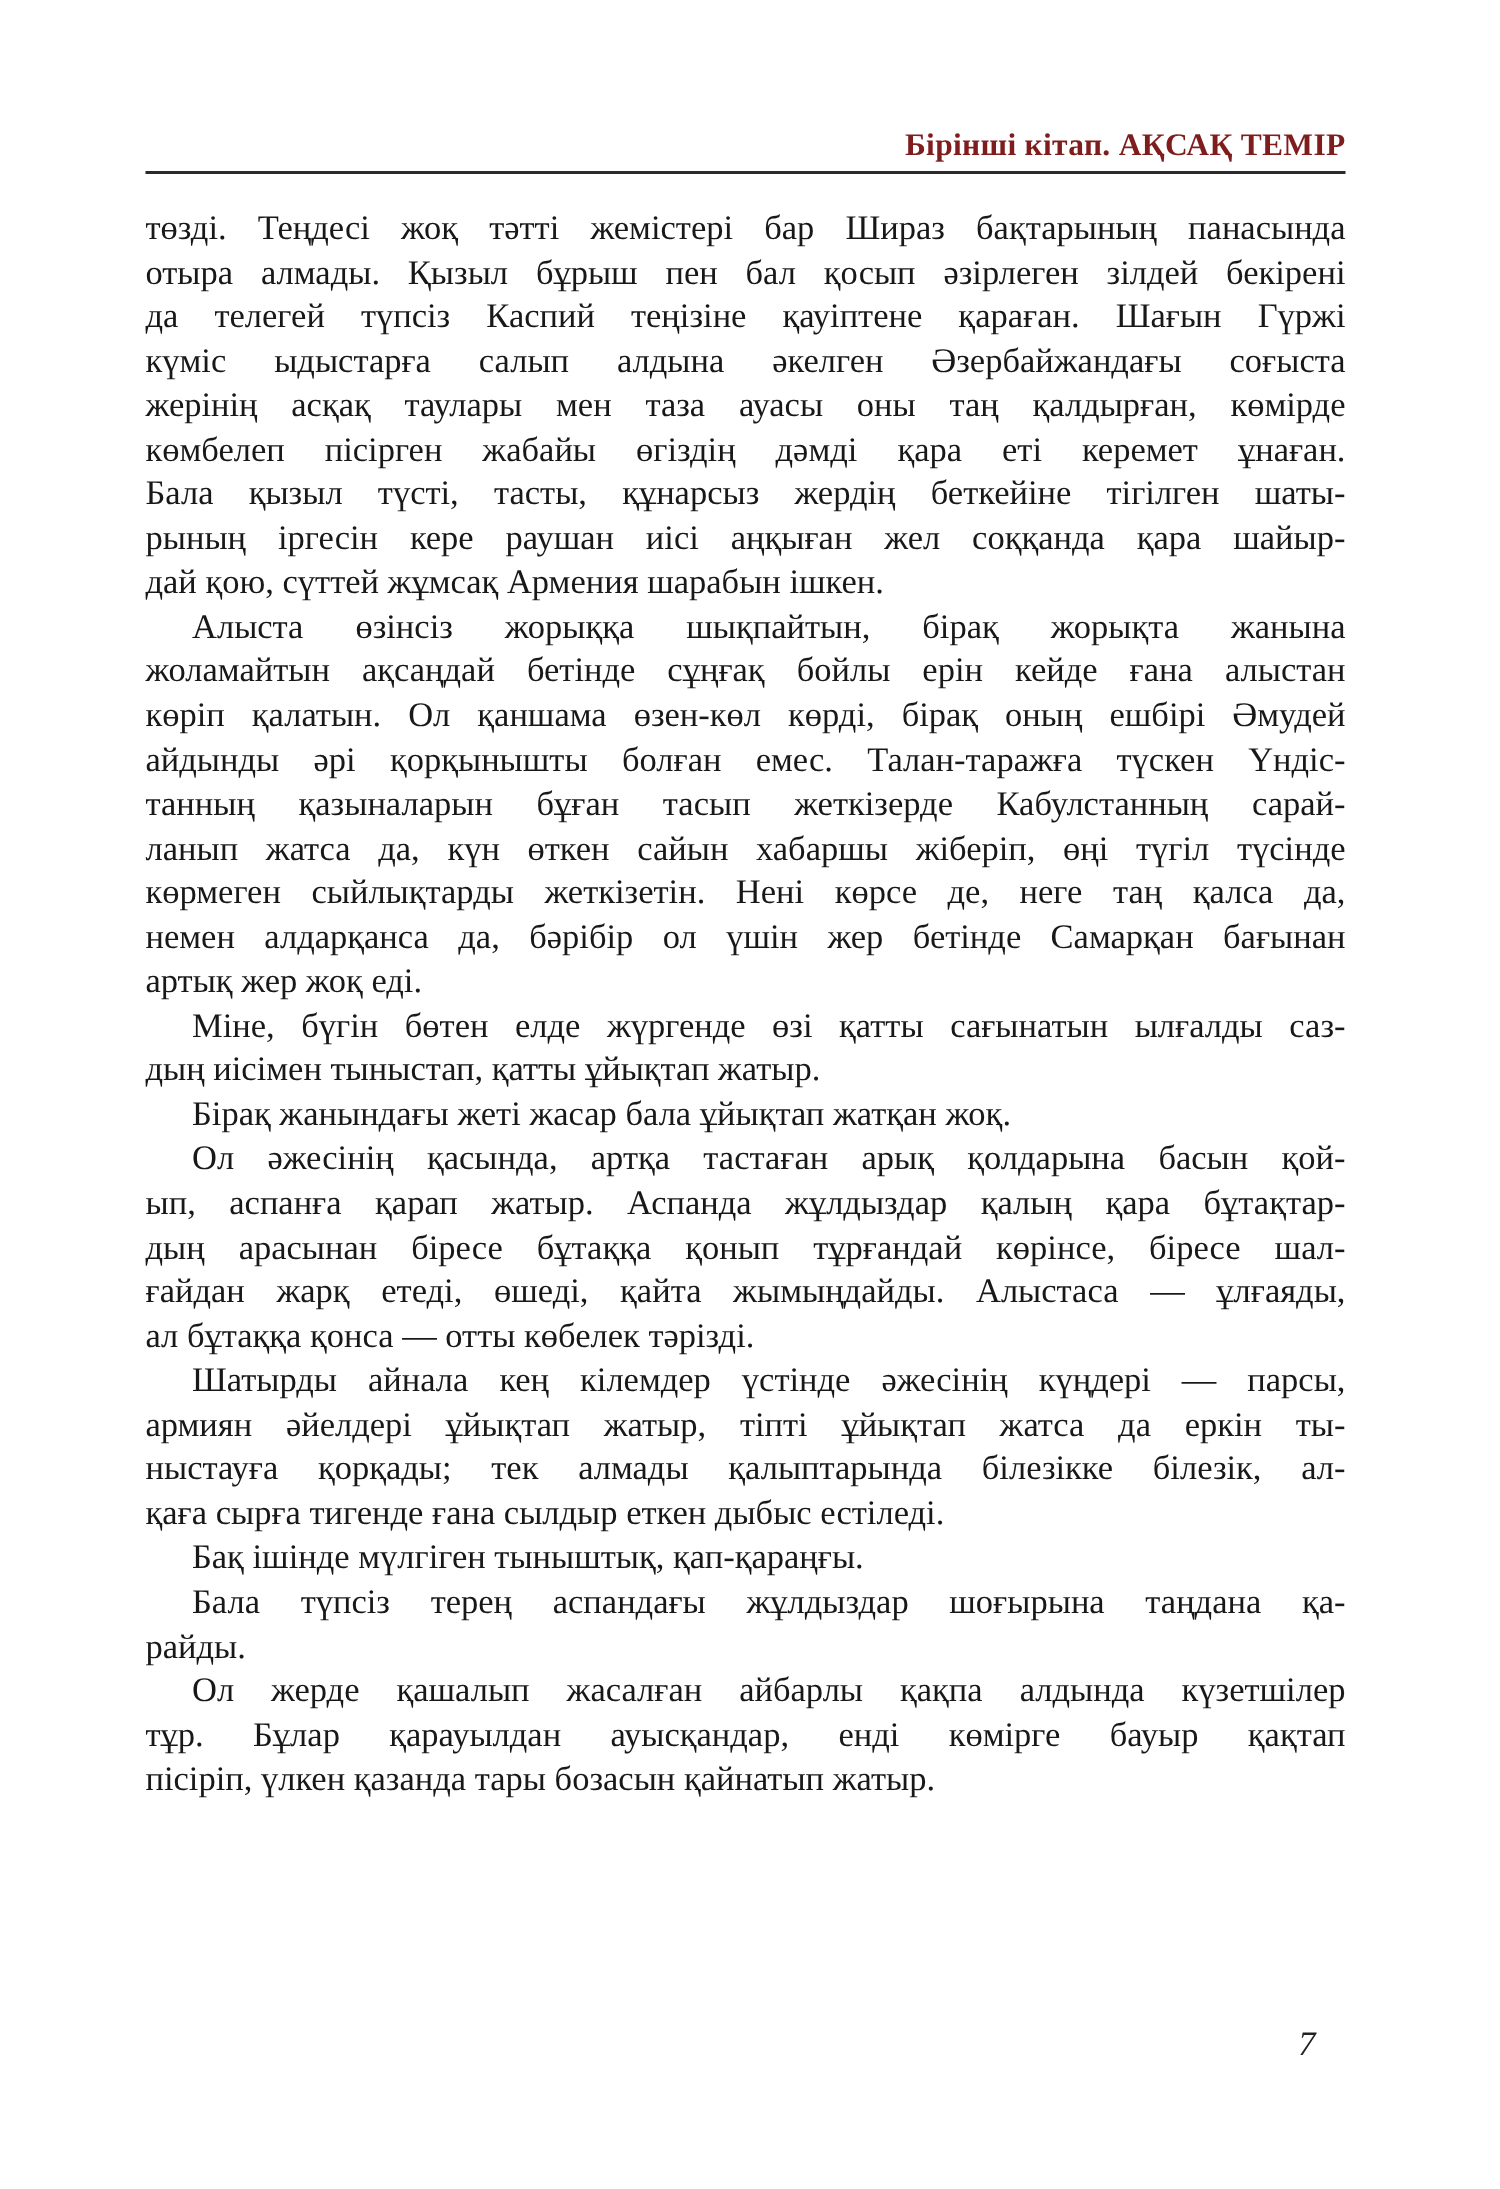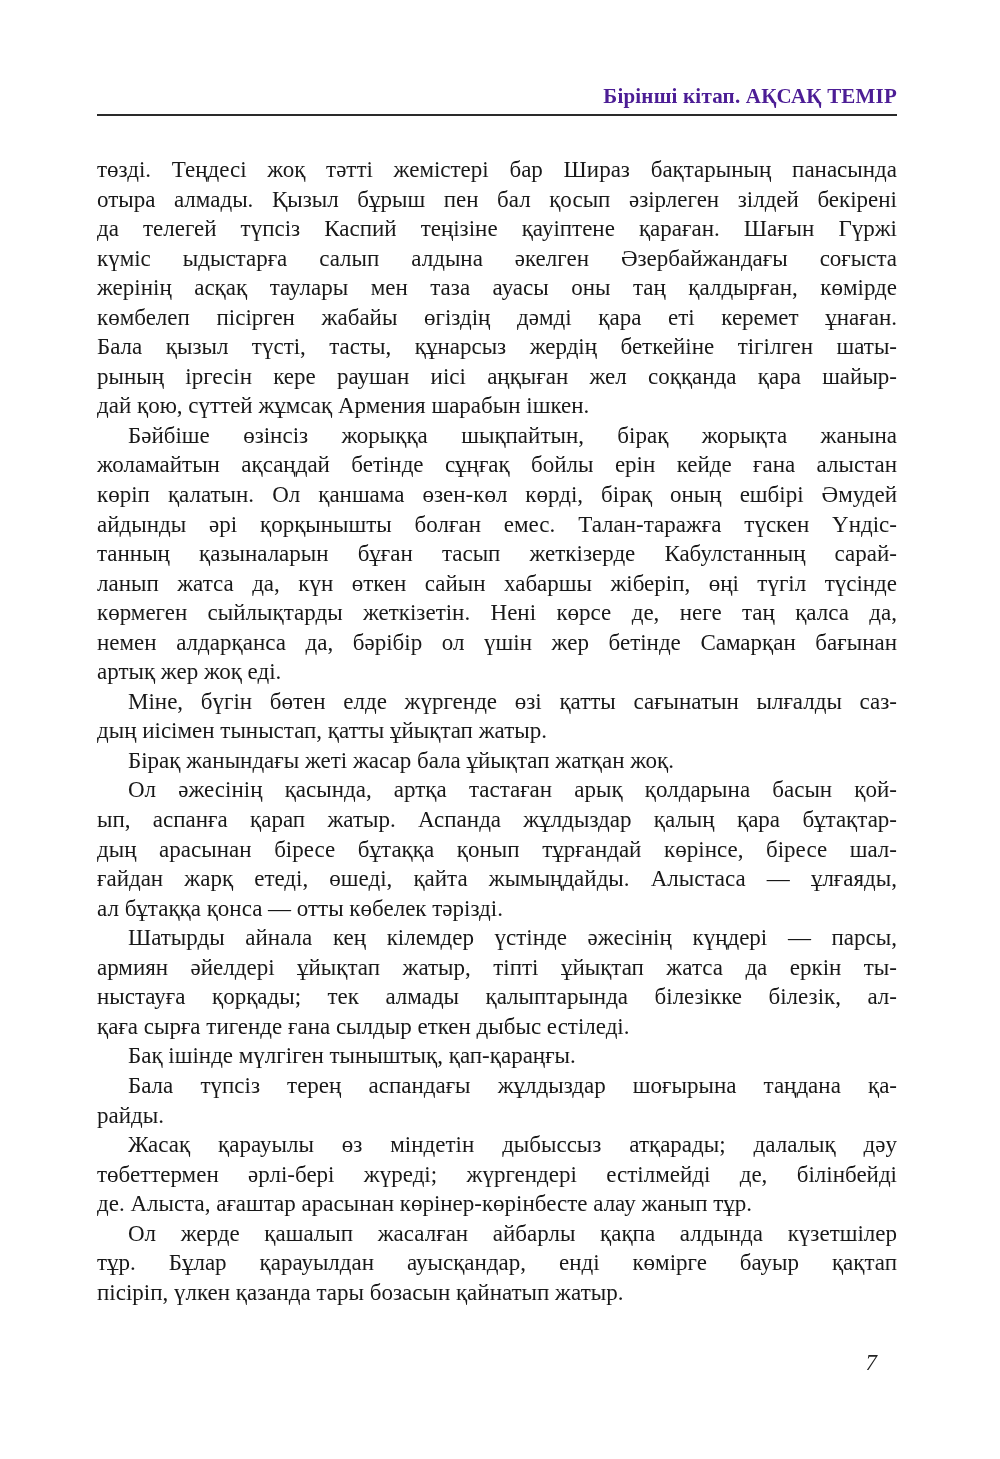--- a/index.html
+++ b/index.html
@@ -18,33 +18,33 @@
   }
   .running-title {
     position: absolute;
     top: 84px;
     left: 97px;
     width: 800px;
     text-align: right;
     font-weight: 700;
     font-size: 21px;
     letter-spacing: 0.2px;
-    color: #4c1d95;
+    color: #7f1d1d;
   }
   .header-rule {
     position: absolute;
     top: 114px;
     left: 97px;
     width: 800px;
     height: 0;
     border-top: 2px solid #2a2a2a;
   }
   .body-text {
     position: absolute;
-    top: 155px;
+    top: 137px;
     left: 97px;
     width: 800px;
     font-size: 23px;
     line-height: 29.55px;
     color: #181818;
   }
   .paragraph { margin: 0; }
   .paragraph.indent .line:first-child { text-indent: 31px; }
   .line {
     text-align: justify;
@@ -77,21 +77,21 @@
         <div class="line">отыра алмады. Қызыл бұрыш пен бал қосып әзірлеген зілдей бекірені</div>
         <div class="line">да телегей түпсіз Каспий теңізіне қауіптене қараған. Шағын Гүржі</div>
         <div class="line">күміс ыдыстарға салып алдына әкелген Әзербайжандағы соғыста</div>
         <div class="line">жерінің асқақ таулары мен таза ауасы оны таң қалдырған, көмірде</div>
         <div class="line">көмбелеп пісірген жабайы өгіздің дәмді қара еті керемет ұнаған.</div>
         <div class="line">Бала қызыл түсті, тасты, құнарсыз жердің беткейіне тігілген шаты-</div>
         <div class="line">рының іргесін кере раушан иісі аңқыған жел соққанда қара шайыр-</div>
         <div class="line last">дай қою, сүттей жұмсақ Армения шарабын ішкен.</div>
       </div>
       <div class="paragraph indent">
-        <div class="line">Бәйбіше өзінсіз жорыққа шықпайтын, бірақ жорықта жанына</div>
+        <div class="line">Алыста өзінсіз жорыққа шықпайтын, бірақ жорықта жанына</div>
         <div class="line">жоламайтын ақсаңдай бетінде сұңғақ бойлы ерін кейде ғана алыстан</div>
         <div class="line">көріп қалатын. Ол қаншама өзен-көл көрді, бірақ оның ешбірі Әмудей</div>
         <div class="line">айдынды әрі қорқынышты болған емес. Талан-таражға түскен Үндіс-</div>
         <div class="line">танның қазыналарын бұған тасып жеткізерде Кабулстанның сарай-</div>
         <div class="line">ланып жатса да, күн өткен сайын хабаршы жіберіп, өңі түгіл түсінде</div>
         <div class="line">көрмеген сыйлықтарды жеткізетін. Нені көрсе де, неге таң қалса да,</div>
         <div class="line">немен алдарқанса да, бәрібір ол үшін жер бетінде Самарқан бағынан</div>
         <div class="line last">артық жер жоқ еді.</div>
       </div>
       <div class="paragraph indent">
@@ -115,24 +115,19 @@
         <div class="line last">қаға сырға тигенде ғана сылдыр еткен дыбыс естіледі.</div>
       </div>
       <div class="paragraph indent">
         <div class="line last">Бақ ішінде мүлгіген тыныштық, қап-қараңғы.</div>
       </div>
       <div class="paragraph indent">
         <div class="line">Бала түпсіз терең аспандағы жұлдыздар шоғырына таңдана қа-</div>
         <div class="line last">райды.</div>
       </div>
       <div class="paragraph indent">
-        <div class="line">Жасақ қарауылы өз міндетін дыбыссыз атқарады; далалық дәу</div>
-        <div class="line">төбеттермен әрлі-бері жүреді; жүргендері естілмейді де, білінбейді</div>
-        <div class="line last">де. Алыста, ағаштар арасынан көрінер-көрінбесте алау жанып тұр.</div>
-      </div>
-      <div class="paragraph indent">
         <div class="line">Ол жерде қашалып жасалған айбарлы қақпа алдында күзетшілер</div>
         <div class="line">тұр. Бұлар қарауылдан ауысқандар, енді көмірге бауыр қақтап</div>
         <div class="line last">пісіріп, үлкен қазанда тары бозасын қайнатып жатыр.</div>
       </div>
     </div>
   <div class="page-number">7</div>
 </div>
 
 </body></html>

